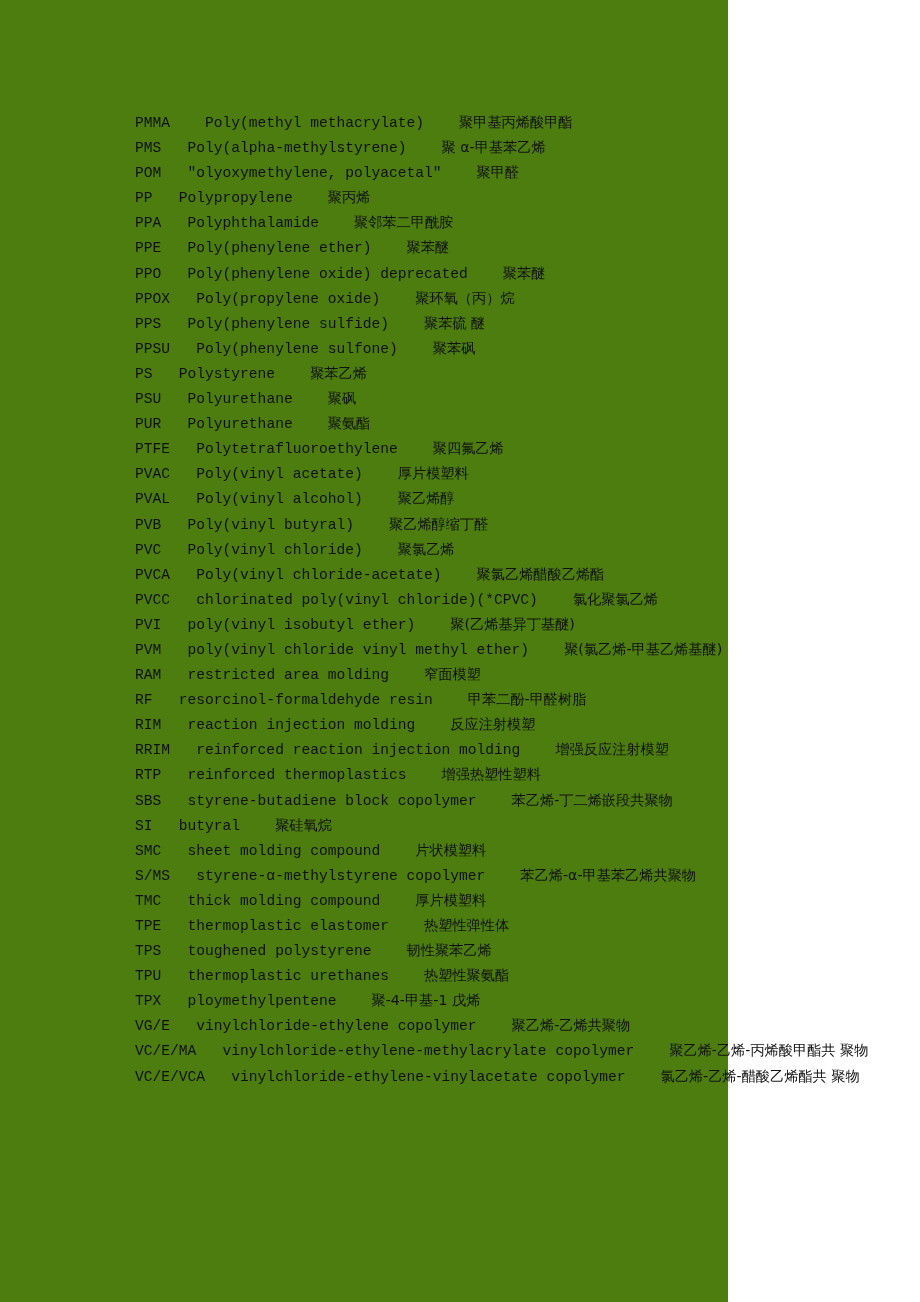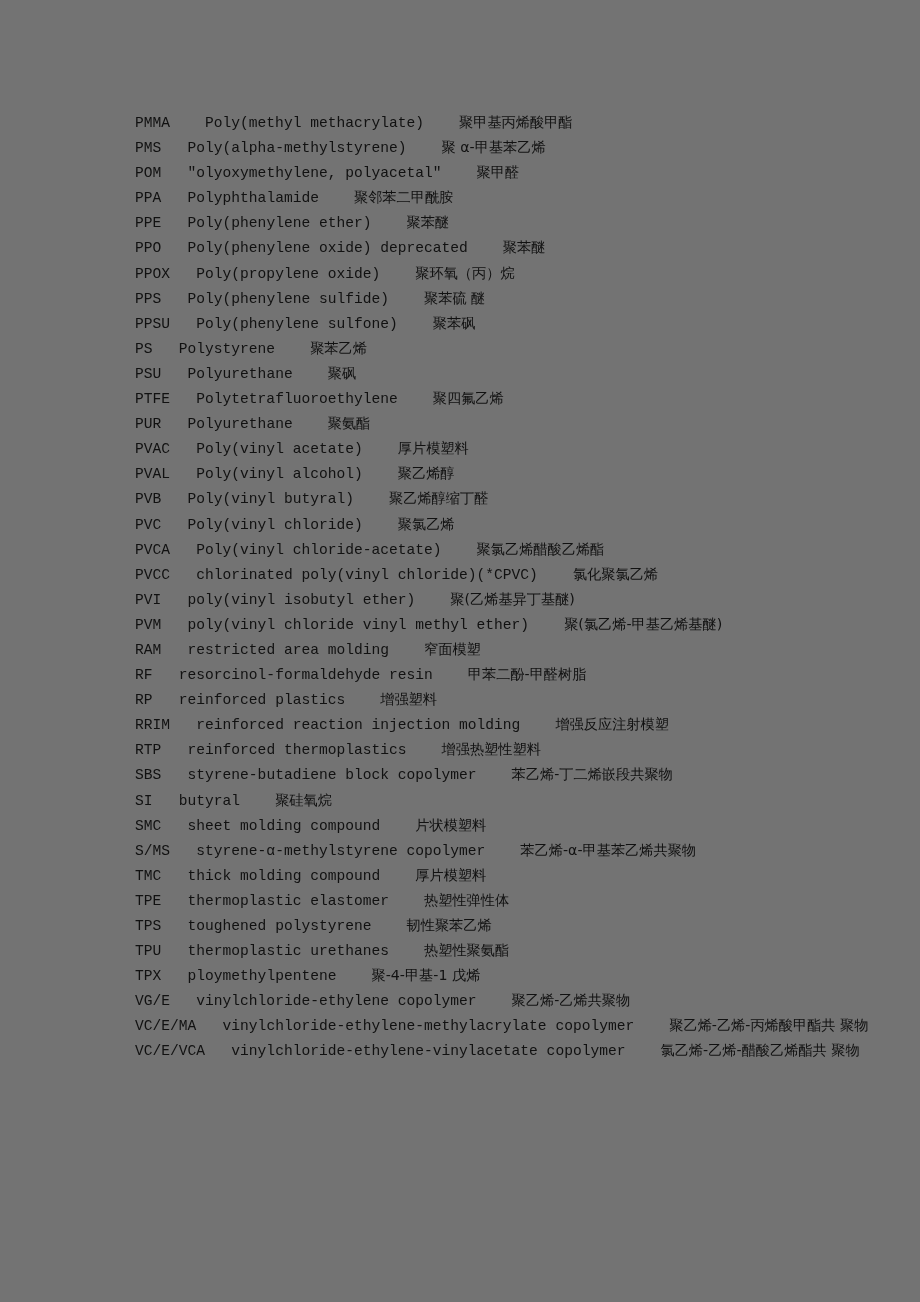--- a/index.html
+++ b/index.html
@@ -12,23 +12,23 @@
     height: 1302px;
     position: relative;
     font-family: "Liberation Mono", "DejaVu Sans Mono", monospace;
     color: #000000;
     overflow: hidden;
   }
   .page {
     position: absolute;
     left: 0;
     top: 0;
-    width: 920px;
+    width: 728px;
     height: 1302px;
-    background: #737373;
+    background: #4d7c0f;
   }
   .glossary {
     position: absolute;
     left: 135px;
     top: 110px;
     width: 740px;
   }
   .entry {
     display: block;
     font-size: 14.6px;
@@ -51,41 +51,42 @@
   }
 </style>
 </head>
 <body>
 
 <div class="page">
   <div class="glossary">
       <div class="entry"><span class="abbr">PMMA</span><span class="abbr">    </span><span class="eng">Poly(methyl methacrylate)</span><span class="abbr">    </span><span class="cn">聚甲基丙烯酸甲酯</span></div>
       <div class="entry"><span class="abbr">PMS</span><span class="abbr">   </span><span class="eng">Poly(alpha-methylstyrene)</span><span class="abbr">    </span><span class="cn">聚 α-甲基苯乙烯</span></div>
       <div class="entry"><span class="abbr">POM</span><span class="abbr">   </span><span class="eng">″olyoxymethylene, polyacetal″</span><span class="abbr">    </span><span class="cn">聚甲醛</span></div>
+      <div class="entry"><span class="abbr">PP</span><span class="abbr">   </span><span class="eng">Polypropylene</span><span class="abbr">    </span><span class="cn">聚丙烯</span></div>
       <div class="entry"><span class="abbr">PPA</span><span class="abbr">   </span><span class="eng">Polyphthalamide</span><span class="abbr">    </span><span class="cn">聚邻苯二甲酰胺</span></div>
       <div class="entry"><span class="abbr">PPE</span><span class="abbr">   </span><span class="eng">Poly(phenylene ether)</span><span class="abbr">    </span><span class="cn">聚苯醚</span></div>
       <div class="entry"><span class="abbr">PPO</span><span class="abbr">   </span><span class="eng">Poly(phenylene oxide) deprecated</span><span class="abbr">    </span><span class="cn">聚苯醚</span></div>
       <div class="entry"><span class="abbr">PPOX</span><span class="abbr">   </span><span class="eng">Poly(propylene oxide)</span><span class="abbr">    </span><span class="cn">聚环氧（丙）烷</span></div>
       <div class="entry"><span class="abbr">PPS</span><span class="abbr">   </span><span class="eng">Poly(phenylene sulfide)</span><span class="abbr">    </span><span class="cn">聚苯硫 醚</span></div>
       <div class="entry"><span class="abbr">PPSU</span><span class="abbr">   </span><span class="eng">Poly(phenylene sulfone)</span><span class="abbr">    </span><span class="cn">聚苯砜</span></div>
       <div class="entry"><span class="abbr">PS</span><span class="abbr">   </span><span class="eng">Polystyrene</span><span class="abbr">    </span><span class="cn">聚苯乙烯</span></div>
       <div class="entry"><span class="abbr">PSU</span><span class="abbr">   </span><span class="eng">Polyurethane</span><span class="abbr">    </span><span class="cn">聚砜</span></div>
+      <div class="entry"><span class="abbr">PUR</span><span class="abbr">   </span><span class="eng">Polyurethane</span><span class="abbr">    </span><span class="cn">聚氨酯</span></div>
       <div class="entry"><span class="abbr">PTFE</span><span class="abbr">   </span><span class="eng">Polytetrafluoroethylene</span><span class="abbr">    </span><span class="cn">聚四氟乙烯</span></div>
-      <div class="entry"><span class="abbr">PUR</span><span class="abbr">   </span><span class="eng">Polyurethane</span><span class="abbr">    </span><span class="cn">聚氨酯</span></div>
       <div class="entry"><span class="abbr">PVAC</span><span class="abbr">   </span><span class="eng">Poly(vinyl acetate)</span><span class="abbr">    </span><span class="cn">厚片模塑料</span></div>
       <div class="entry"><span class="abbr">PVAL</span><span class="abbr">   </span><span class="eng">Poly(vinyl alcohol)</span><span class="abbr">    </span><span class="cn">聚乙烯醇</span></div>
       <div class="entry"><span class="abbr">PVB</span><span class="abbr">   </span><span class="eng">Poly(vinyl butyral)</span><span class="abbr">    </span><span class="cn">聚乙烯醇缩丁醛</span></div>
       <div class="entry"><span class="abbr">PVC</span><span class="abbr">   </span><span class="eng">Poly(vinyl chloride)</span><span class="abbr">    </span><span class="cn">聚氯乙烯</span></div>
       <div class="entry"><span class="abbr">PVCA</span><span class="abbr">   </span><span class="eng">Poly(vinyl chloride-acetate)</span><span class="abbr">    </span><span class="cn">聚氯乙烯醋酸乙烯酯</span></div>
       <div class="entry"><span class="abbr">PVCC</span><span class="abbr">   </span><span class="eng">chlorinated poly(vinyl chloride)(*CPVC)</span><span class="abbr">    </span><span class="cn">氯化聚氯乙烯</span></div>
       <div class="entry"><span class="abbr">PVI</span><span class="abbr">   </span><span class="eng">poly(vinyl isobutyl ether)</span><span class="abbr">    </span><span class="cn">聚(乙烯基异丁基醚)</span></div>
       <div class="entry"><span class="abbr">PVM</span><span class="abbr">   </span><span class="eng">poly(vinyl chloride vinyl methyl ether)</span><span class="abbr">    </span><span class="cn">聚(氯乙烯-甲基乙烯基醚)</span></div>
       <div class="entry"><span class="abbr">RAM</span><span class="abbr">   </span><span class="eng">restricted area molding</span><span class="abbr">    </span><span class="cn">窄面模塑</span></div>
       <div class="entry"><span class="abbr">RF</span><span class="abbr">   </span><span class="eng">resorcinol-formaldehyde resin</span><span class="abbr">    </span><span class="cn">甲苯二酚-甲醛树脂</span></div>
-      <div class="entry"><span class="abbr">RP</span><span class="abbr">   </span><span class="eng">reinforced plastics</span><span class="abbr">    </span><span class="cn">增强塑料</span></div>
+      <div class="entry"><span class="abbr">RIM</span><span class="abbr">   </span><span class="eng">reaction injection molding</span><span class="abbr">    </span><span class="cn">反应注射模塑</span></div>
       <div class="entry"><span class="abbr">RRIM</span><span class="abbr">   </span><span class="eng">reinforced reaction injection molding</span><span class="abbr">    </span><span class="cn">增强反应注射模塑</span></div>
       <div class="entry"><span class="abbr">RTP</span><span class="abbr">   </span><span class="eng">reinforced thermoplastics</span><span class="abbr">    </span><span class="cn">增强热塑性塑料</span></div>
       <div class="entry"><span class="abbr">SBS</span><span class="abbr">   </span><span class="eng">styrene-butadiene block copolymer</span><span class="abbr">    </span><span class="cn">苯乙烯-丁二烯嵌段共聚物</span></div>
       <div class="entry"><span class="abbr">SI</span><span class="abbr">   </span><span class="eng">butyral</span><span class="abbr">    </span><span class="cn">聚硅氧烷</span></div>
       <div class="entry"><span class="abbr">SMC</span><span class="abbr">   </span><span class="eng">sheet molding compound</span><span class="abbr">    </span><span class="cn">片状模塑料</span></div>
       <div class="entry"><span class="abbr">S/MS</span><span class="abbr">   </span><span class="eng">styrene-α-methylstyrene copolymer</span><span class="abbr">    </span><span class="cn">苯乙烯-α-甲基苯乙烯共聚物</span></div>
       <div class="entry"><span class="abbr">TMC</span><span class="abbr">   </span><span class="eng">thick molding compound</span><span class="abbr">    </span><span class="cn">厚片模塑料</span></div>
       <div class="entry"><span class="abbr">TPE</span><span class="abbr">   </span><span class="eng">thermoplastic elastomer</span><span class="abbr">    </span><span class="cn">热塑性弹性体</span></div>
       <div class="entry"><span class="abbr">TPS</span><span class="abbr">   </span><span class="eng">toughened polystyrene</span><span class="abbr">    </span><span class="cn">韧性聚苯乙烯</span></div>
       <div class="entry"><span class="abbr">TPU</span><span class="abbr">   </span><span class="eng">thermoplastic urethanes</span><span class="abbr">    </span><span class="cn">热塑性聚氨酯</span></div>

